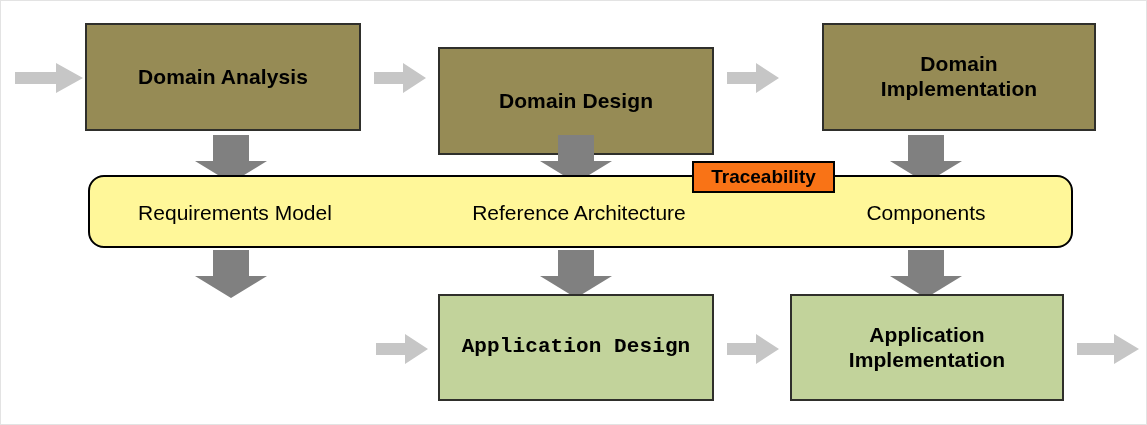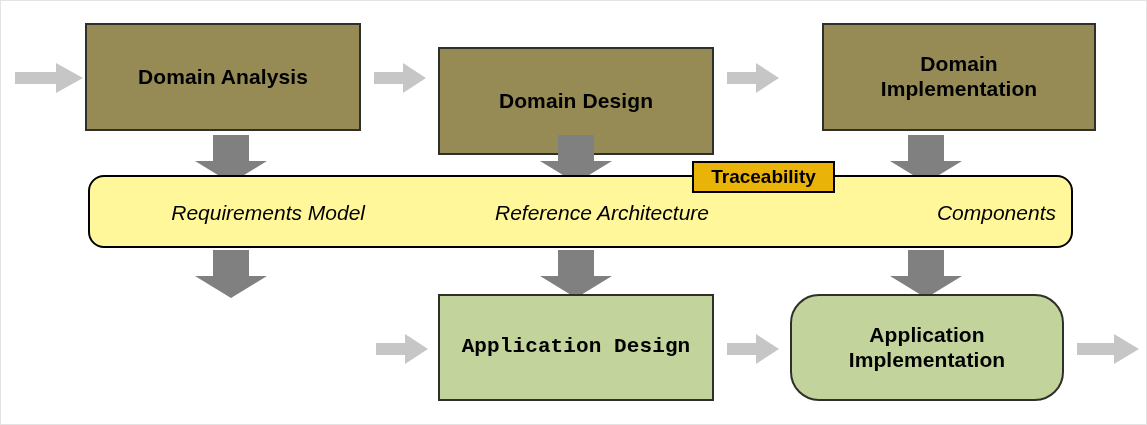--- a/index.html
+++ b/index.html
@@ -10,24 +10,24 @@
   .pbox{position:absolute;box-sizing:border-box;border:2px solid #2f2f2b;
         display:flex;align-items:center;justify-content:center;text-align:center;
         font-weight:bold;font-size:21px;color:#000;line-height:1.18;
         letter-spacing:.1px;padding:2px 6px;}
   .pbox.domain{background:#968B55;}
   .pbox.app{background:#C2D39B;}
 
   .band{position:absolute;box-sizing:border-box;background:#FFF799;
         border:2px solid #000;border-radius:16px;}
   .bandlabel{position:absolute;display:flex;align-items:center;justify-content:center;
-        box-sizing:border-box;background:#eab308;border:2px solid #000;
+        box-sizing:border-box;background:#f97316;border:2px solid #000;
         font-weight:bold;font-size:19px;color:#000;}
-  .artifact{position:absolute;font-size:21px;color:#000;text-align:right;
-        line-height:1.1;white-space:nowrap;font-style:italic;}
+  .artifact{position:absolute;font-size:21px;color:#000;text-align:center;
+        line-height:1.1;white-space:nowrap;}
 
   .harrow{position:absolute;}
   .varrow{position:absolute;}
   svg{display:block;overflow:visible;}
 </style>
 </head>
 <body>
 
 <div id="canvas">
 
@@ -116,21 +116,21 @@
     <svg width="72" height="48" viewBox="0 0 72 48">
       <polygon points="18,0 54,0 54,26 72,26 36,48 0,26 18,26" fill="#808080"></polygon>
     </svg>
   </div>
 
 
   <div class="pbox app" style="left:437px;top:293px;width:276px;height:107px;font-family:Liberation Mono, monospace;">
     <span>Application Design</span>
   </div>
 
-  <div class="pbox app" style="left:789px;top:293px;width:274px;height:107px;border-radius:29px;">
+  <div class="pbox app" style="left:789px;top:293px;width:274px;height:107px;">
     <span>
       <span>Application</span><br>
       <span>Implementation</span>
     </span>
   </div>
 
   <div class="harrow" style="left:375px;top:333px;width:52px;height:30px;">
     <svg width="52" height="30" viewBox="0 0 52 30">
       <polygon points="0,9 29,9 29,0 52,15 29,30 29,21 0,21" fill="#C6C6C6"></polygon>
     </svg>

